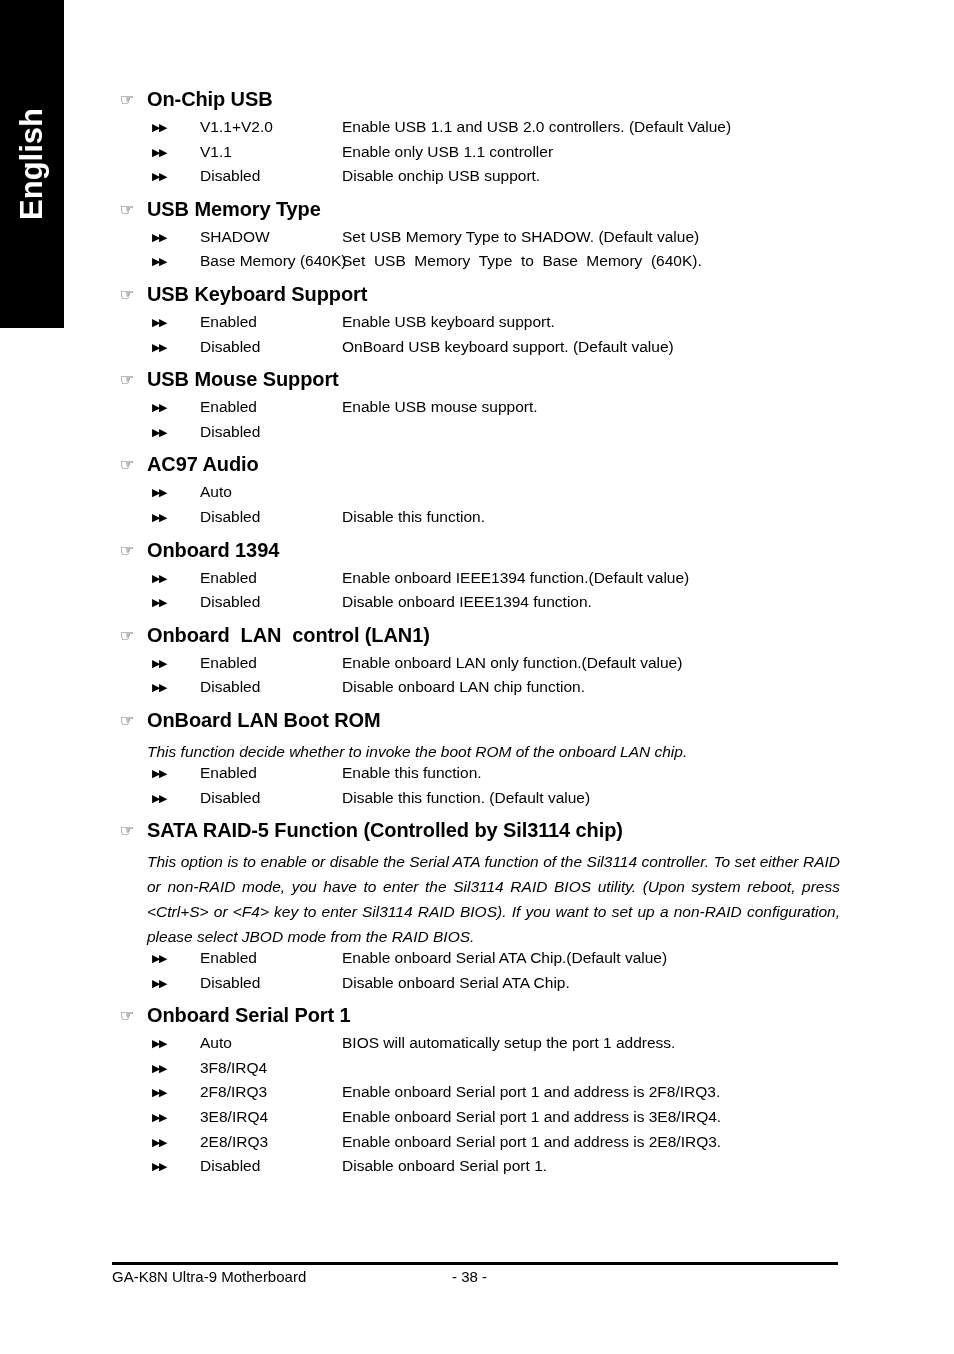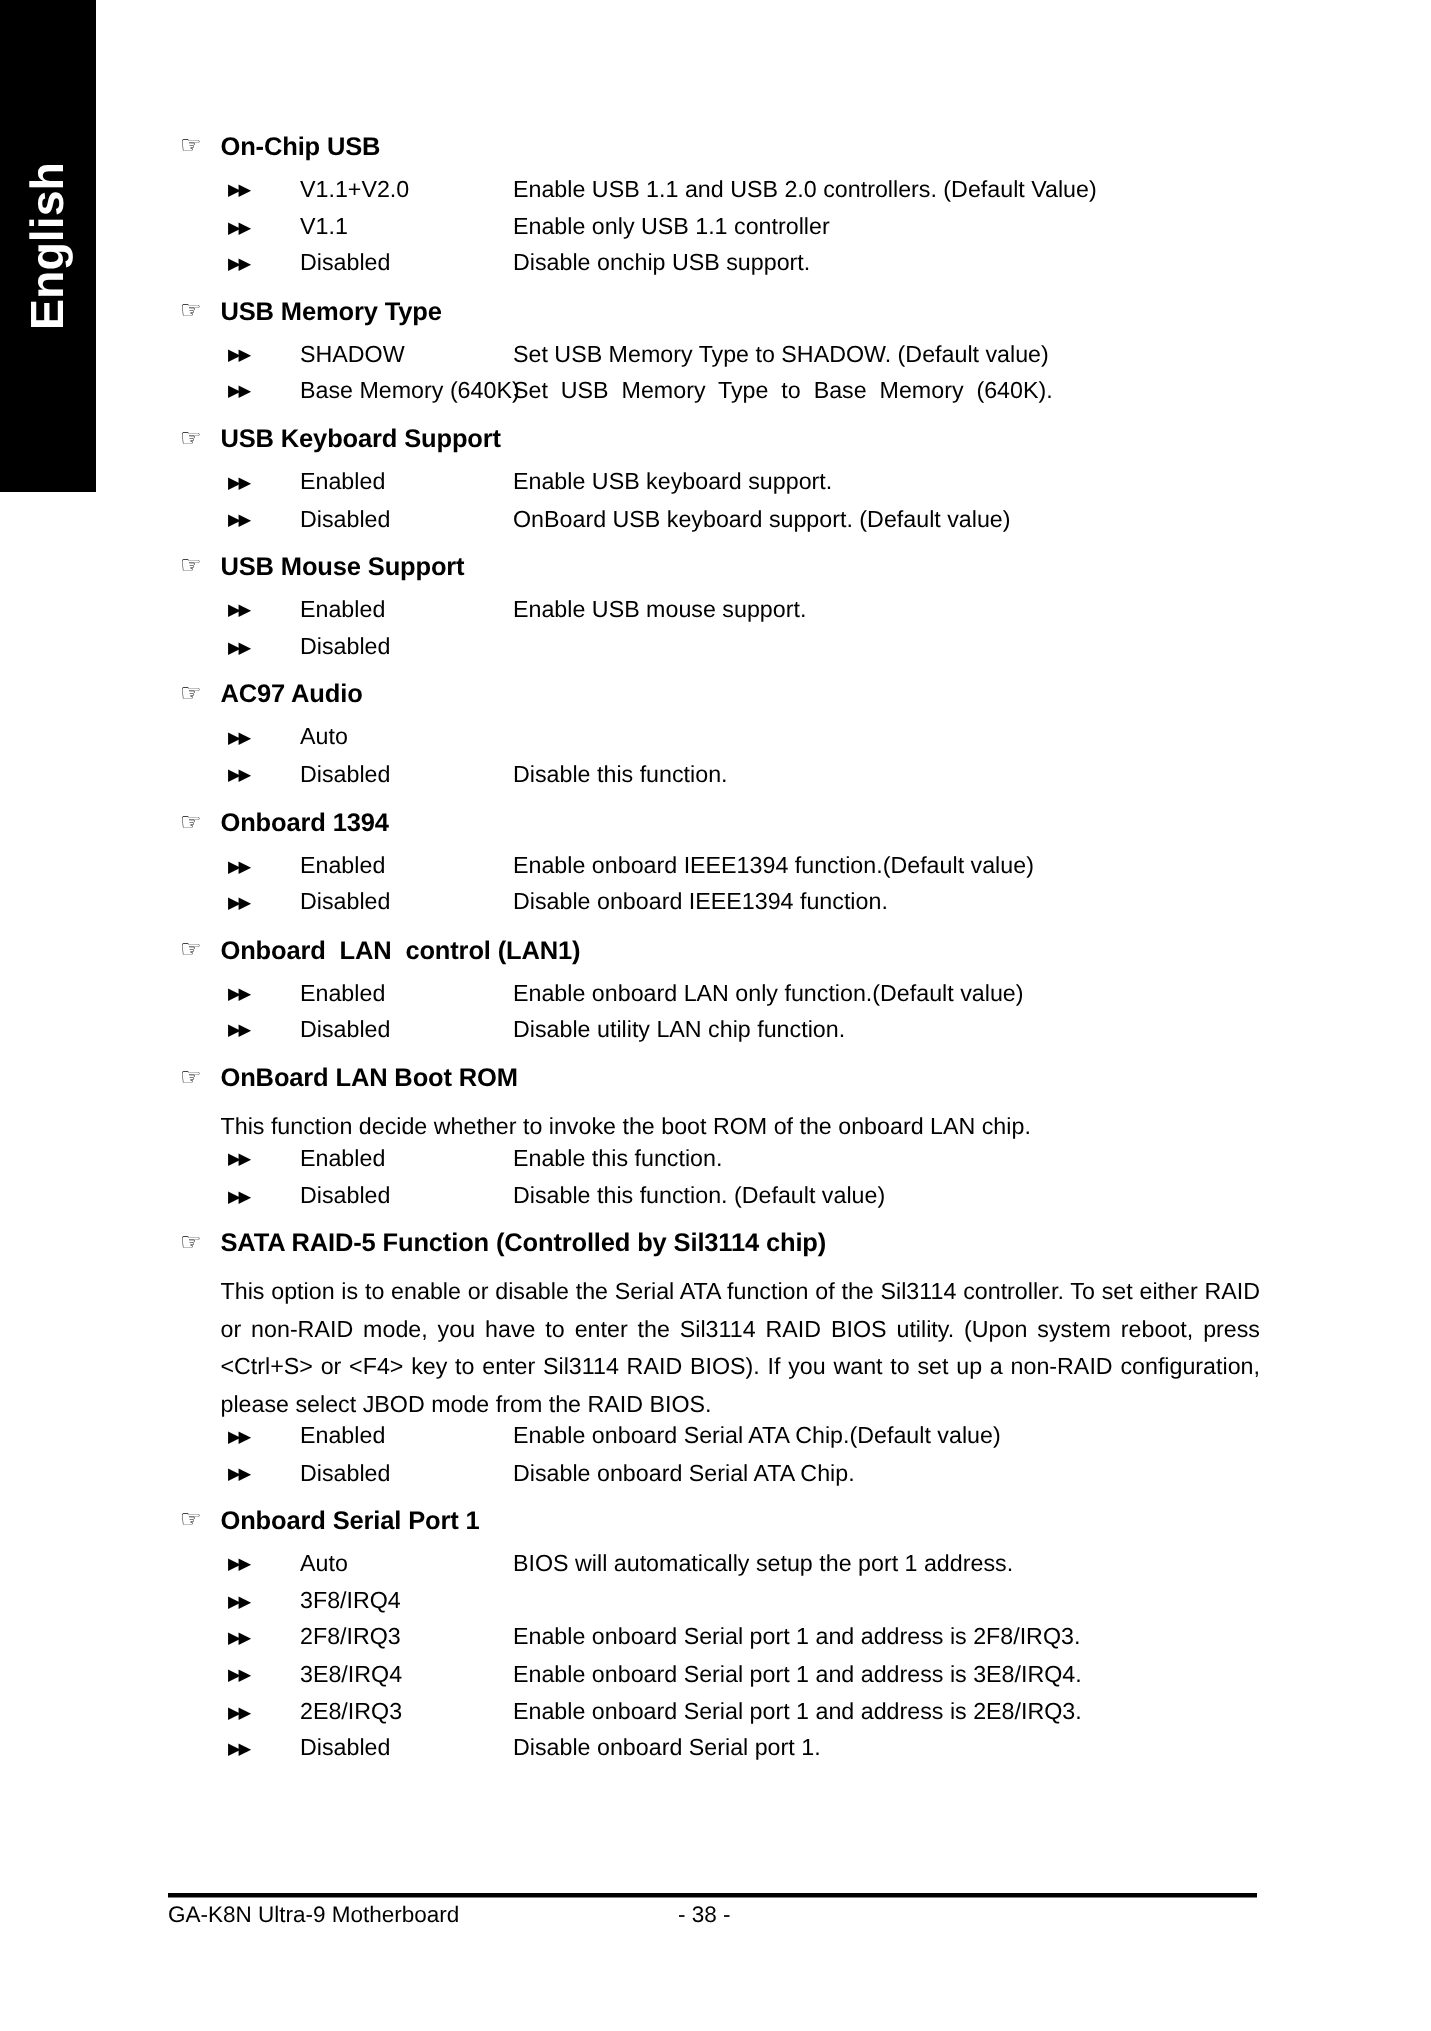--- a/index.html
+++ b/index.html
@@ -66,34 +66,35 @@
     width: 27px;
     flex: 0 0 27px;
     font-size: 16px;
     line-height: 1;
     color: #000;
     font-family: "DejaVu Sans", sans-serif;
     position: relative;
     top: -1px;
   }
   .sec-title {
-    font-size: 17px;
+    font-size: 20px;
     font-weight: bold;
     letter-spacing: -0.1px;
     white-space: pre;
   }
 
   
   .sec-note {
     padding-left: 147px;
     padding-right: 114px;
     font-size: 15.5px;
     line-height: 25px;
     text-align: justify;
     text-justify: inter-word;
+    font-style: italic;
   }
   .sec-note.single { text-align: left; }
 
   
   .opt-row {
     display: flex;
     align-items: baseline;
     padding-left: 152px;
     height: 24.6px;
     font-size: 15.5px;
@@ -275,21 +276,21 @@
           <span class="sec-title">Onboard  LAN  control (LAN1)</span>
         </div>
         <div class="opt-row">
           <span class="opt-marker">▶▶</span>
           <span class="opt-value">Enabled</span>
           <span class="opt-desc">Enable onboard LAN only function.(Default value)</span>
         </div>
         <div class="opt-row">
           <span class="opt-marker">▶▶</span>
           <span class="opt-value">Disabled</span>
-          <span class="opt-desc">Disable utility LAN chip function.</span>
+          <span class="opt-desc">Disable onboard LAN chip function.</span>
         </div>
         <div class="gap-sm"></div>
       </div>
       <div class="section">
         <div class="sec-head">
           <span class="hand-icon">☞</span>
           <span class="sec-title">OnBoard LAN Boot ROM</span>
         </div>
         <div class="sec-note single">This function decide whether to invoke the boot ROM of the onboard LAN chip.</div>
         <div class="opt-row">

